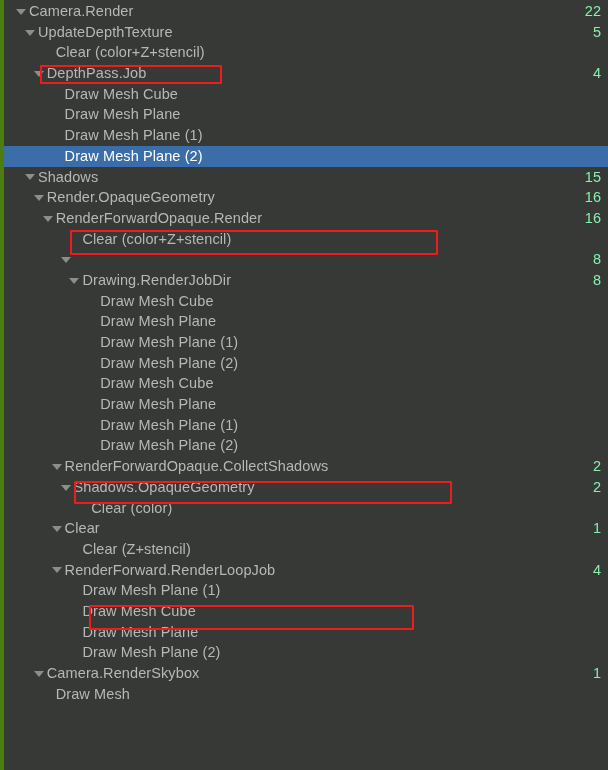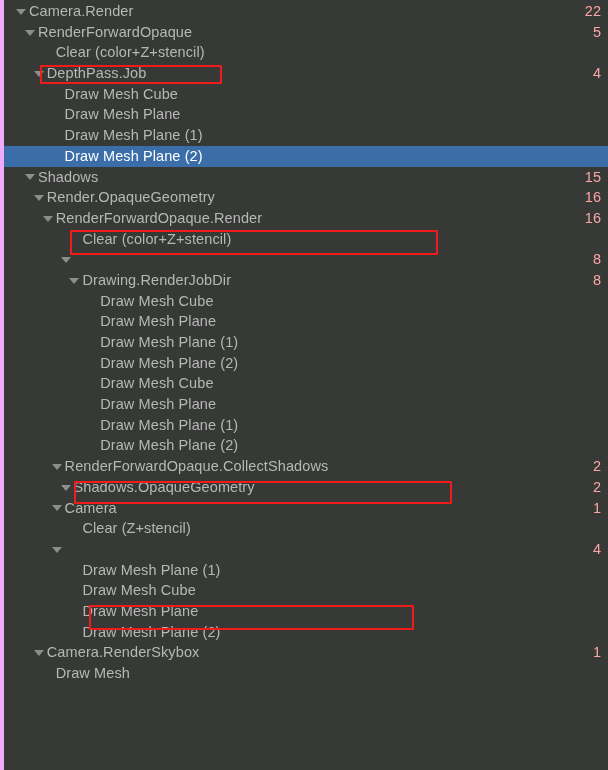--- a/index.html
+++ b/index.html
@@ -12,21 +12,21 @@
     height: 770px;
     font-family: "Liberation Sans", sans-serif;
     overflow: hidden;
   }
   #profiler-panel {
     position: relative;
     width: 608px;
     height: 770px;
     background: #373937;
     box-sizing: border-box;
-    border-left: 4px solid #f0abfc;
+    border-left: 4px solid #4d7c0f;
     overflow: hidden;
   }
   .tree {
     position: relative;
     width: 100%;
     padding-top: 1px;
   }
   .row {
     position: relative;
     height: 20.7px;
@@ -67,21 +67,21 @@
   .label {
     flex: 0 0 auto;
     padding-left: 1px;
     letter-spacing: 0.1px;
   }
   .value {
     position: absolute;
     right: 7px;
     top: 0;
     font-size: 14.5px;
-    color: #fca5a5;
+    color: #86efac;
     text-align: right;
   }
   .row.selected .value { color: #ffffff; }
 
   .anno {
     position: absolute;
     border: 2px solid #f01c1c;
     box-sizing: border-box;
     pointer-events: none;
     border-radius: 1px;
@@ -94,21 +94,21 @@
   <div class="tree" id="tree">
       <div class="row">
         <span class="indent" style="width: 11px;"></span>
         <span class="tri open"></span>
         <span class="label">Camera.Render</span>
         <span class="value">22</span>
       </div>
       <div class="row">
         <span class="indent" style="width: 19.9px;"></span>
         <span class="tri open"></span>
-        <span class="label">RenderForwardOpaque</span>
+        <span class="label">UpdateDepthTexture</span>
         <span class="value">5</span>
       </div>
       <div class="row">
         <span class="indent" style="width: 37.7px;"></span>
         <span class="tri"></span>
         <span class="label">Clear (color+Z+stencil)</span>
         <span class="value"></span>
       </div>
       <div class="row">
         <span class="indent" style="width: 28.8px;"></span>
@@ -229,34 +229,41 @@
         <span class="label">RenderForwardOpaque.CollectShadows</span>
         <span class="value">2</span>
       </div>
       <div class="row">
         <span class="indent" style="width: 55.5px;"></span>
         <span class="tri open"></span>
         <span class="label">Shadows.OpaqueGeometry</span>
         <span class="value">2</span>
       </div>
       <div class="row">
-        <span class="indent" style="width: 46.6px;"></span>
-        <span class="tri open"></span>
-        <span class="label">Camera</span>
+        <span class="indent" style="width: 73.3px;"></span>
+        <span class="tri"></span>
+        <span class="label">Clear (color)</span>
+        <span class="value"></span>
+      </div>
+      <div class="row">
+        <span class="indent" style="width: 46.6px;"></span>
+        <span class="tri open"></span>
+        <span class="label">Clear</span>
         <span class="value">1</span>
       </div>
       <div class="row">
         <span class="indent" style="width: 64.4px;"></span>
         <span class="tri"></span>
         <span class="label">Clear (Z+stencil)</span>
         <span class="value"></span>
       </div>
       <div class="row">
         <span class="indent" style="width: 46.6px;"></span>
         <span class="tri open"></span>
+        <span class="label">RenderForward.RenderLoopJob</span>
         <span class="value">4</span>
       </div>
       <div class="row">
         <span class="indent" style="width: 64.4px;"></span>
         <span class="tri"></span>
         <span class="label">Draw Mesh Plane (1)</span>
         <span class="value"></span>
       </div>
       <div class="row">
         <span class="indent" style="width: 64.4px;"></span>

